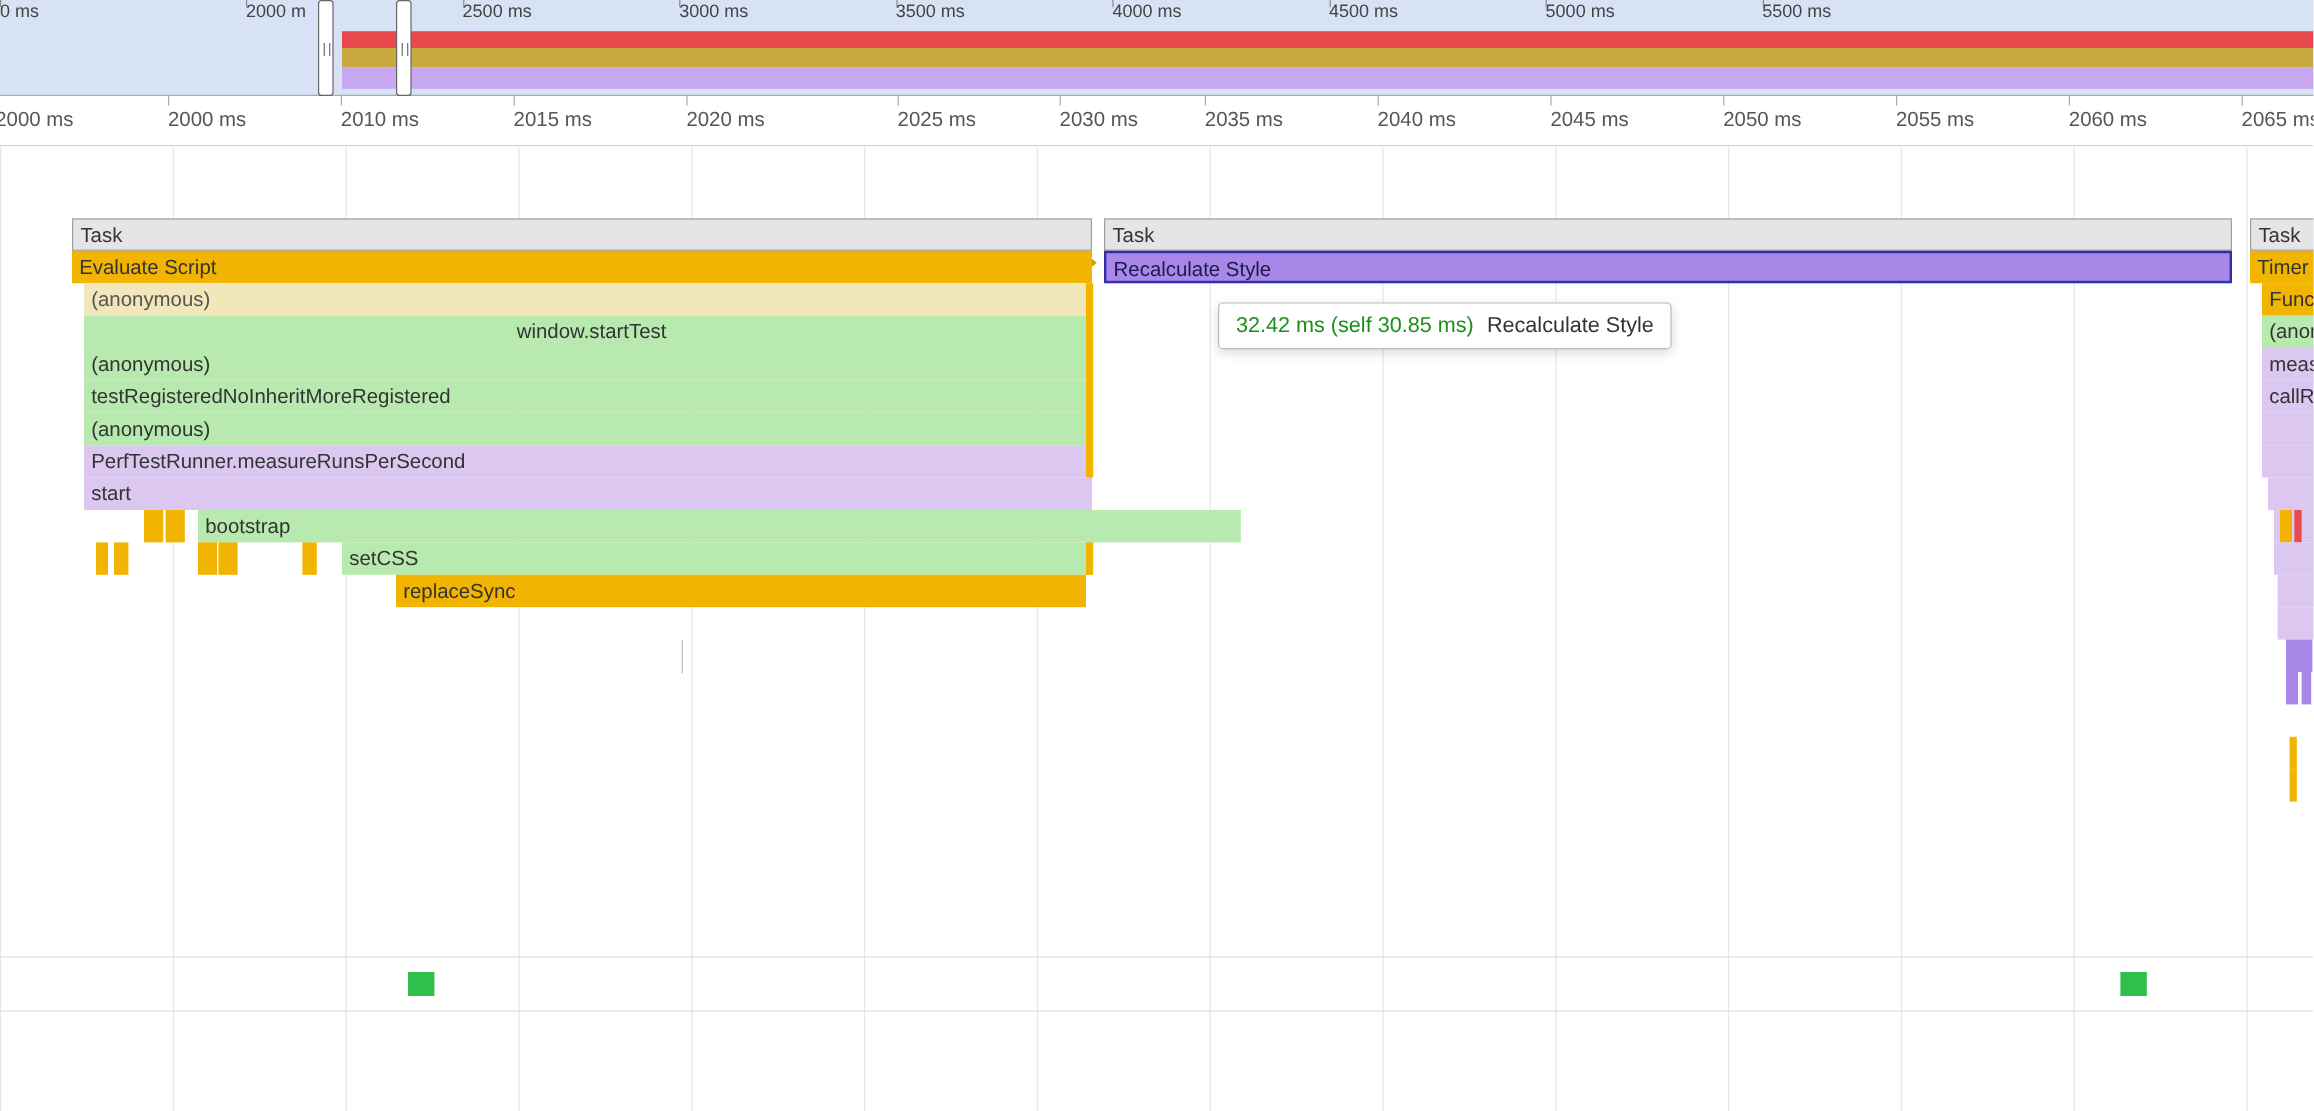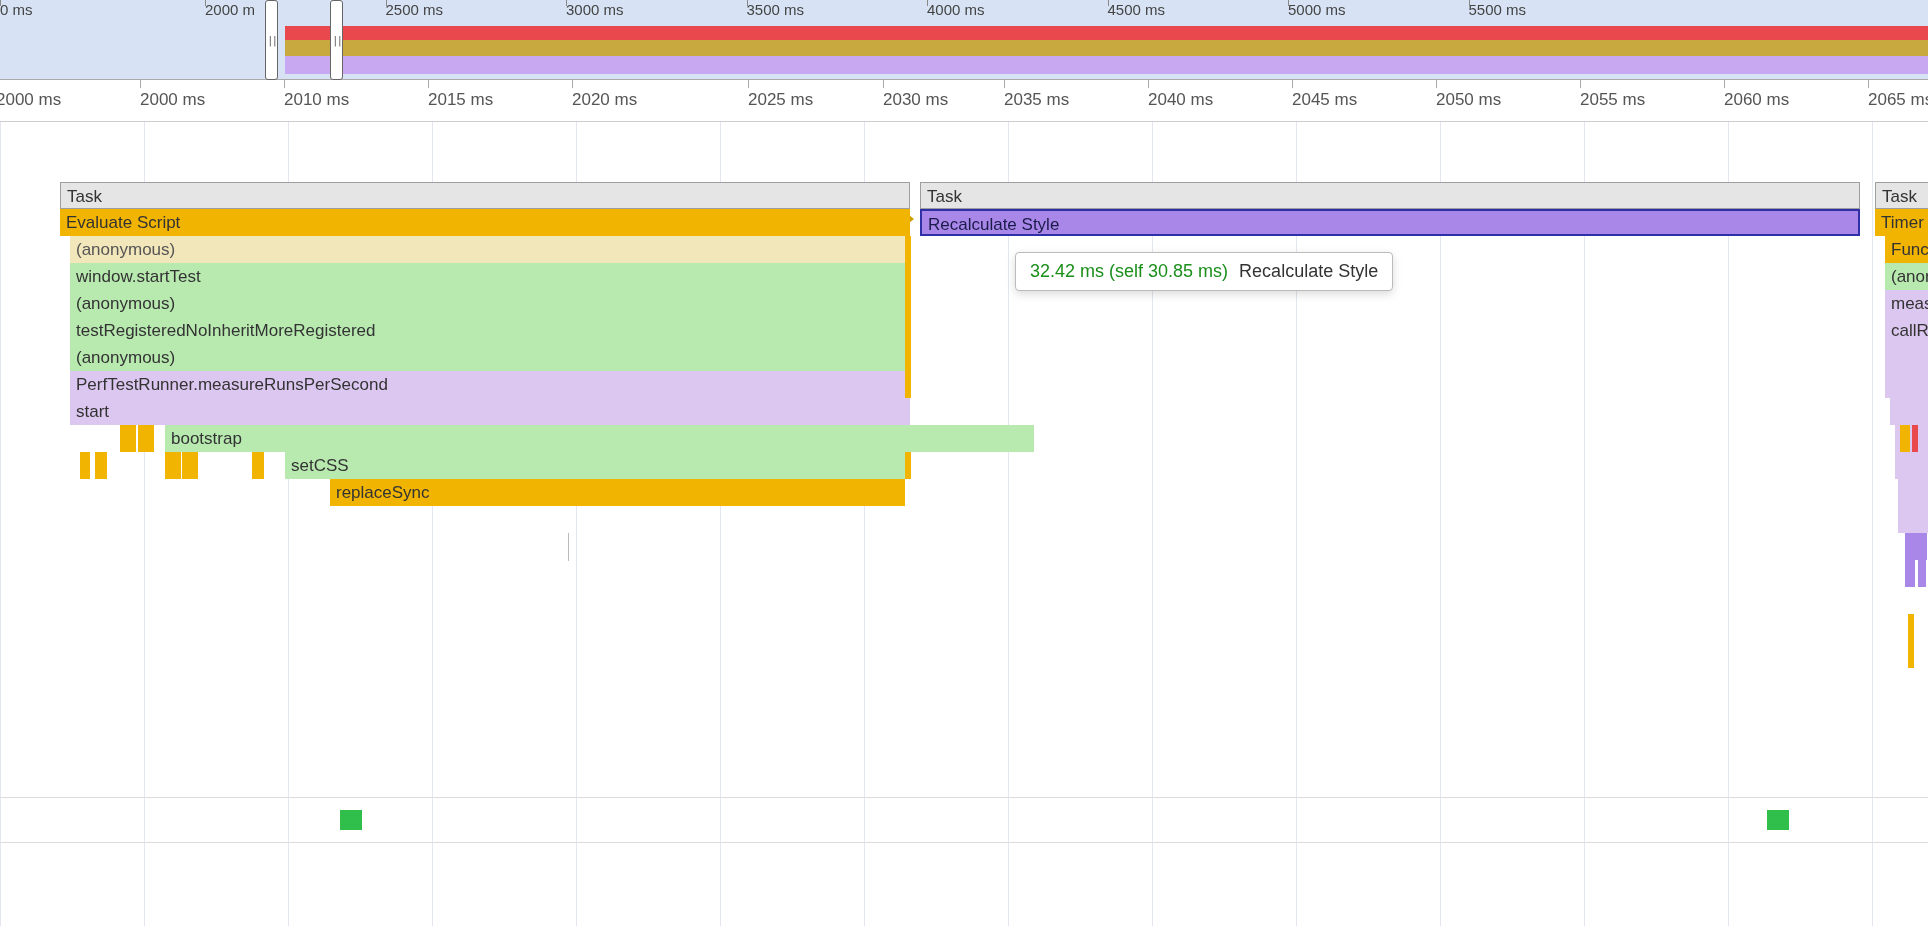--- a/index.html
+++ b/index.html
@@ -109,21 +109,21 @@
     <div class="grid" style="left: 1296px;"></div>
     <div class="grid" style="left: 1440px;"></div>
     <div class="grid" style="left: 1584px;"></div>
     <div class="grid" style="left: 1728px;"></div>
     <div class="grid" style="left: 1872px;"></div>
     <div class="hline" style="top: 675px;"></div>
     <div class="hline" style="top: 720px;"></div>
     <div class="row gray" style="left: 60px; top: 60px; width: 850px;">Task</div>
     <div class="row orange" style="left: 60px; top: 87px; width: 850px;">Evaluate Script</div>
     <div class="row cream" style="left: 70px; top: 114px; width: 840px;">(anonymous)</div>
-    <div class="row green" style="left: 70px; top: 141px; width: 840px;">window.startTest</div>
+    <div class="row green" style="left: 70px; top: 141px; width: 840px; text-align: center;">window.startTest</div>
     <div class="row green" style="left: 70px; top: 168px; width: 840px;">(anonymous)</div>
     <div class="row green" style="left: 70px; top: 195px; width: 840px;">testRegisteredNoInheritMoreRegistered</div>
     <div class="row green" style="left: 70px; top: 222px; width: 840px;">(anonymous)</div>
     <div class="row lilac" style="left: 70px; top: 276px; width: 840px;">start</div>
     <div class="row lilac" style="left: 70px; top: 249px; width: 840px;">PerfTestRunner.measureRunsPerSecond</div>
     <div class="row green" style="left: 165px; top: 303px; width: 869px;">bootstrap</div>
     <div class="row green" style="left: 285px; top: 330px; width: 625px;">setCSS</div>
     <div class="row orange" style="left: 330px; top: 357px; width: 575px;">replaceSync</div>
     <div class="row gray" style="left: 920px; top: 60px; width: 940px;">Task</div>
     <div class="row purplesel" style="left: 920px; top: 87px; width: 940px;">Recalculate Style</div>

